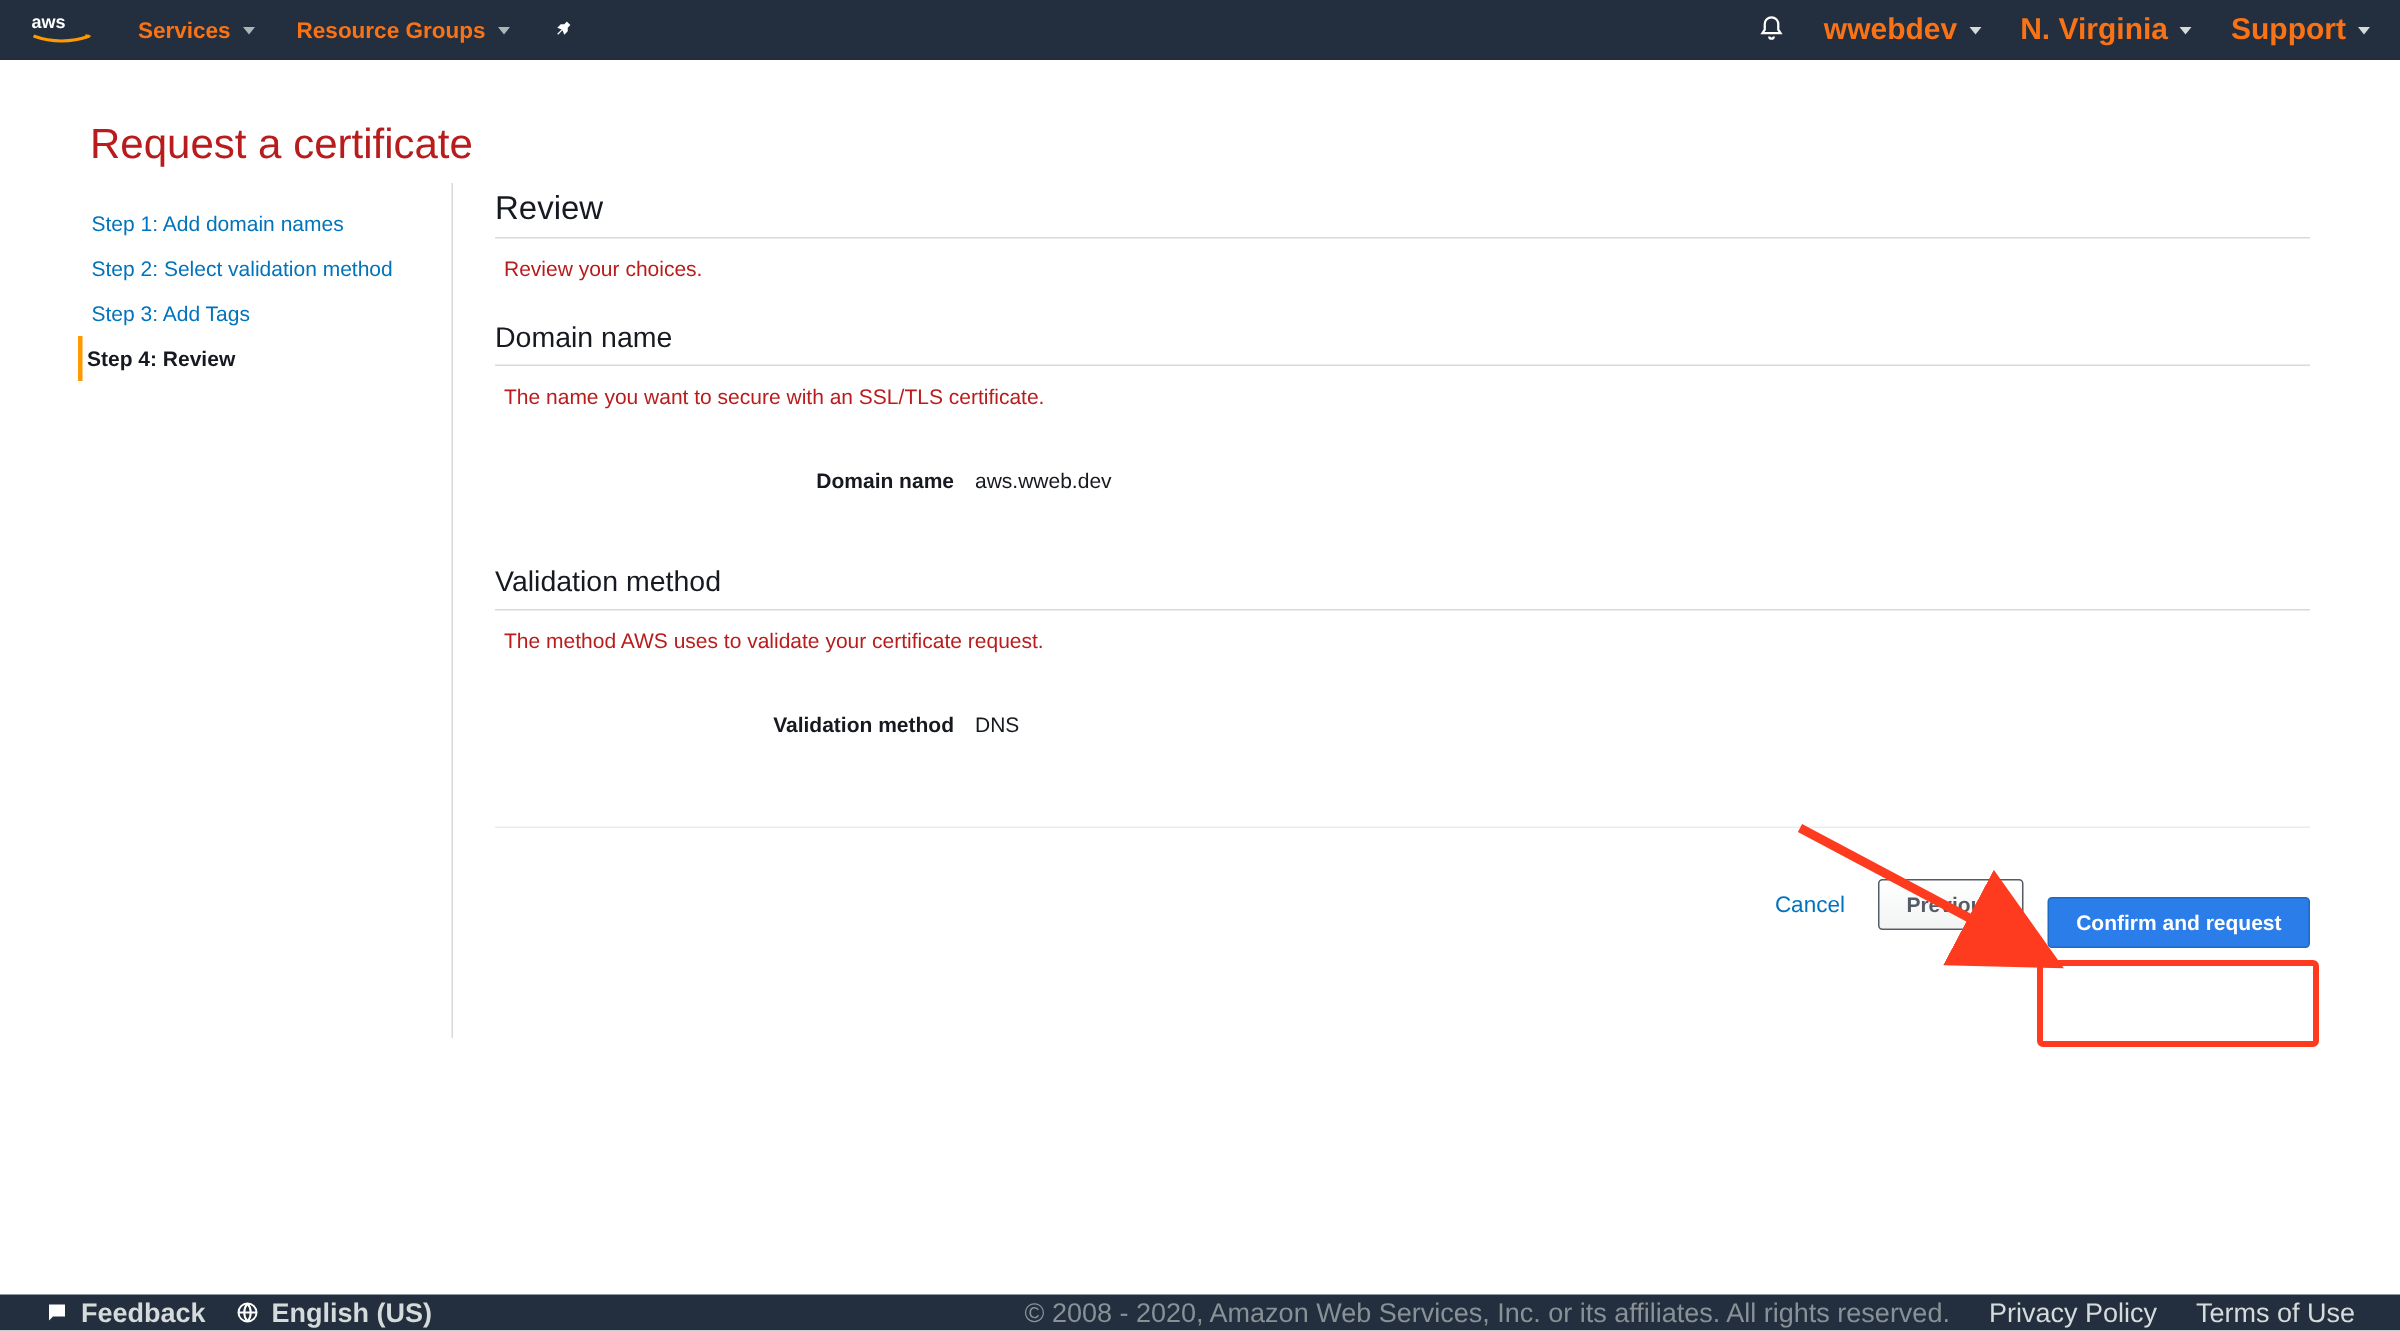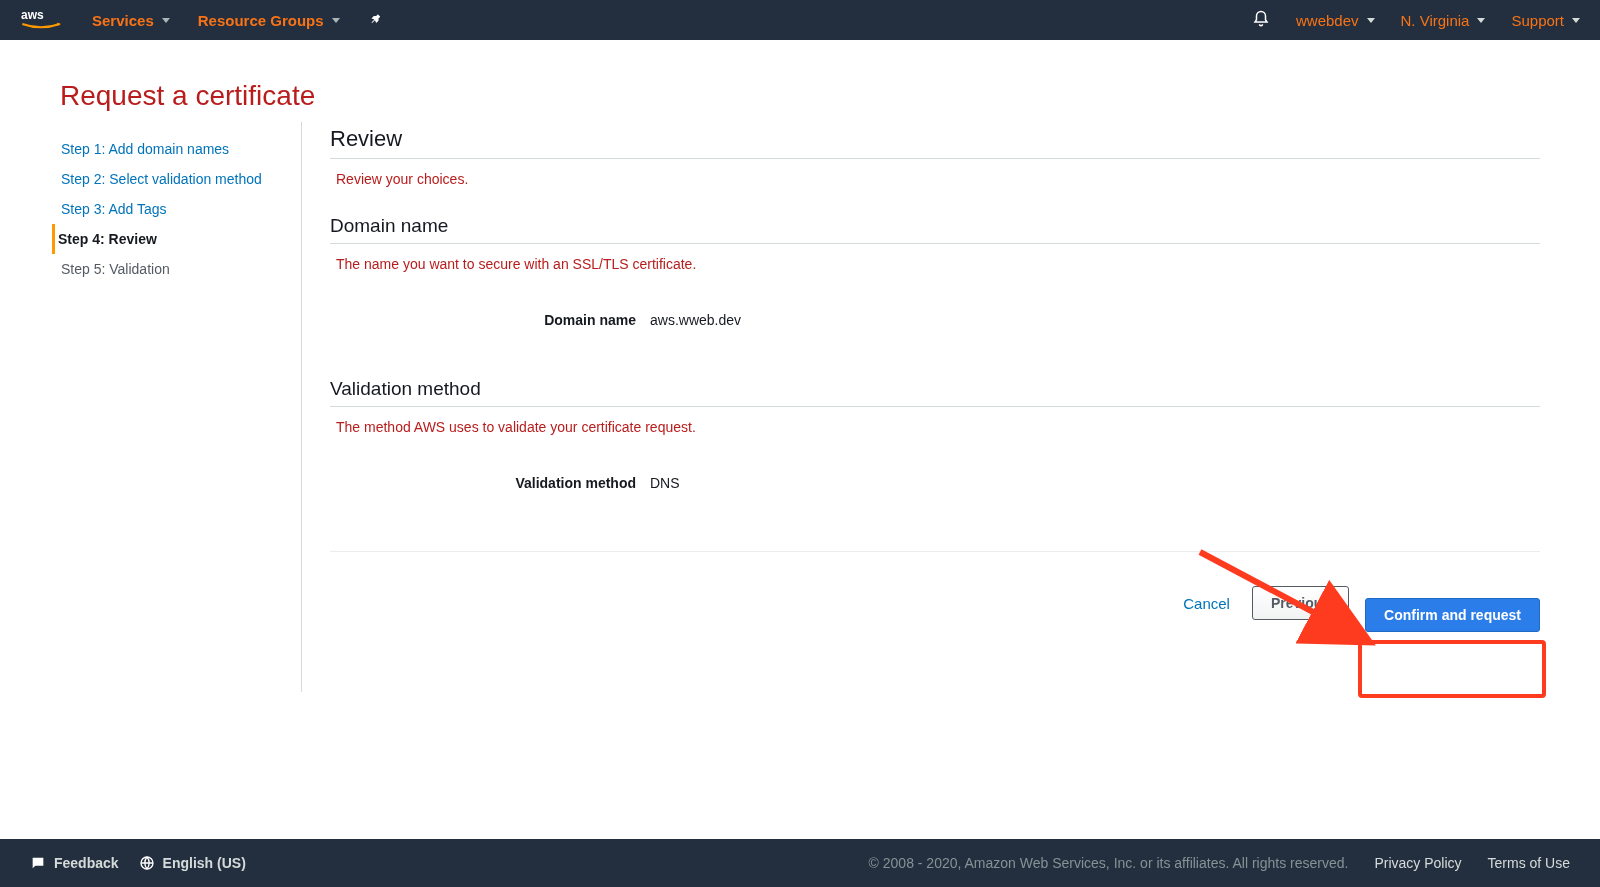--- a/index.html
+++ b/index.html
@@ -26,21 +26,21 @@
   .topnav-left { display: flex; align-items: center; gap: 28px; }
   .topnav-right { margin-left: auto; display: flex; align-items: center; gap: 26px; font-size: 14px;}
   .topnav-item {
     font-size: 15px;
     font-weight: 700;
     display:flex;
     align-items:center;
     gap:8px;
     cursor:pointer;
   }
-  .topnav-right .topnav-item { font-weight: 400; font-size:15px;}
+  .topnav-right .topnav-item { font-weight: 700; font-size:20px;}
   .chev-down {
     width:0;height:0;border-left:4px solid transparent;border-right:4px solid transparent;
     border-top:5px solid #aab7b8;
   }
   .chev-down.light { border-top-color:#d5dbdb; }
   .pin-icon svg { fill:#fff; }
   .bell-icon svg { stroke:#fff; fill:none; }
   .topnav a, .topnav span { color:#f97316; }
 
   
@@ -167,25 +167,25 @@
   }
   .arrow-annotation {
     position:absolute;
     pointer-events:none;
   }
 
   
   .footer {
     background:#232f3e;
     color:#d5dbdb;
-    height:48px;
+    height:24px;
     display:flex;
     align-items:center;
     padding: 0 30px;
-    font-size:14px;
+    font-size:18px;
     margin-top:auto;
   }
   .footer-left { display:flex; align-items:center; gap: 20px;}
   .footer-left .f-item { display:flex; align-items:center; gap:8px; cursor:pointer;}
   .footer-right { margin-left:auto; display:flex; align-items:center; gap: 26px;}
   .footer-right .copy { color:#879196; }
   .footer a { color:#d5dbdb; text-decoration:none; cursor:pointer;}
 </style>
 </head>
 <body>
@@ -238,21 +238,20 @@
 <div class="page">
   <h1 class="page-title">Request a certificate</h1>
 
   <div class="content-wrap">
 
     <nav class="steps">
       <div class="step">Step 1: Add domain names</div>
       <div class="step">Step 2: Select validation method</div>
       <div class="step">Step 3: Add Tags</div>
       <div class="step current">Step 4: Review</div>
-      <div class="step disabled">Step 5: Validation</div>
     </nav>
 
     <div class="main">
       <h2 class="section-title">Review</h2>
       <p class="section-desc">Review your choices.</p>
 
       <h3 class="section-title sub">Domain name</h3>
       <p class="section-desc">The name you want to secure with an SSL/TLS certificate.</p>
       <div class="kv-row">
         <div class="kv-label">Domain name</div>

